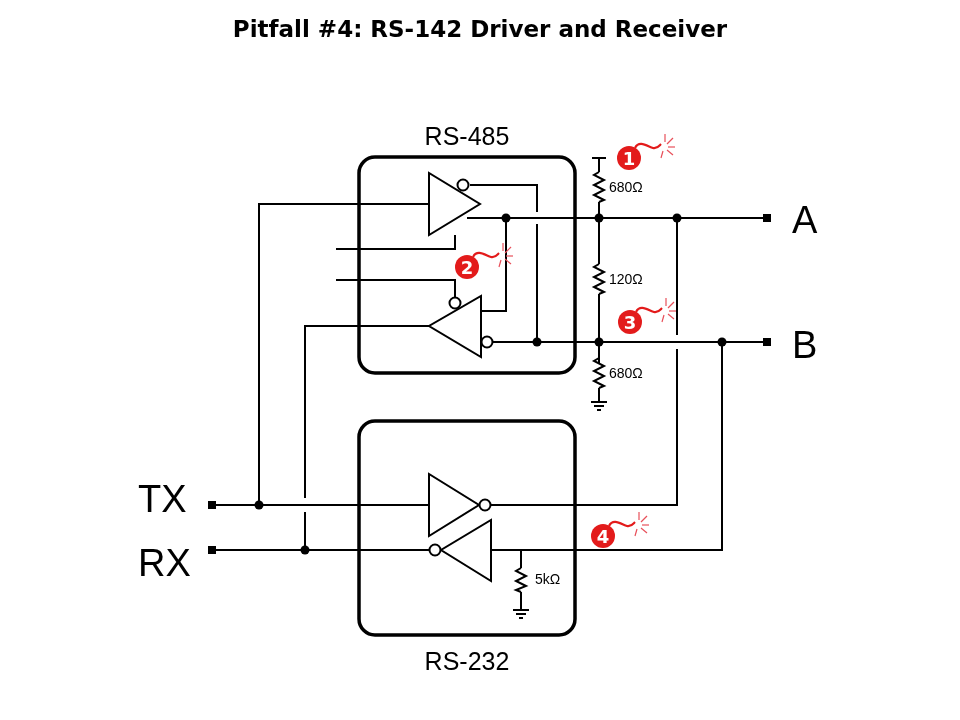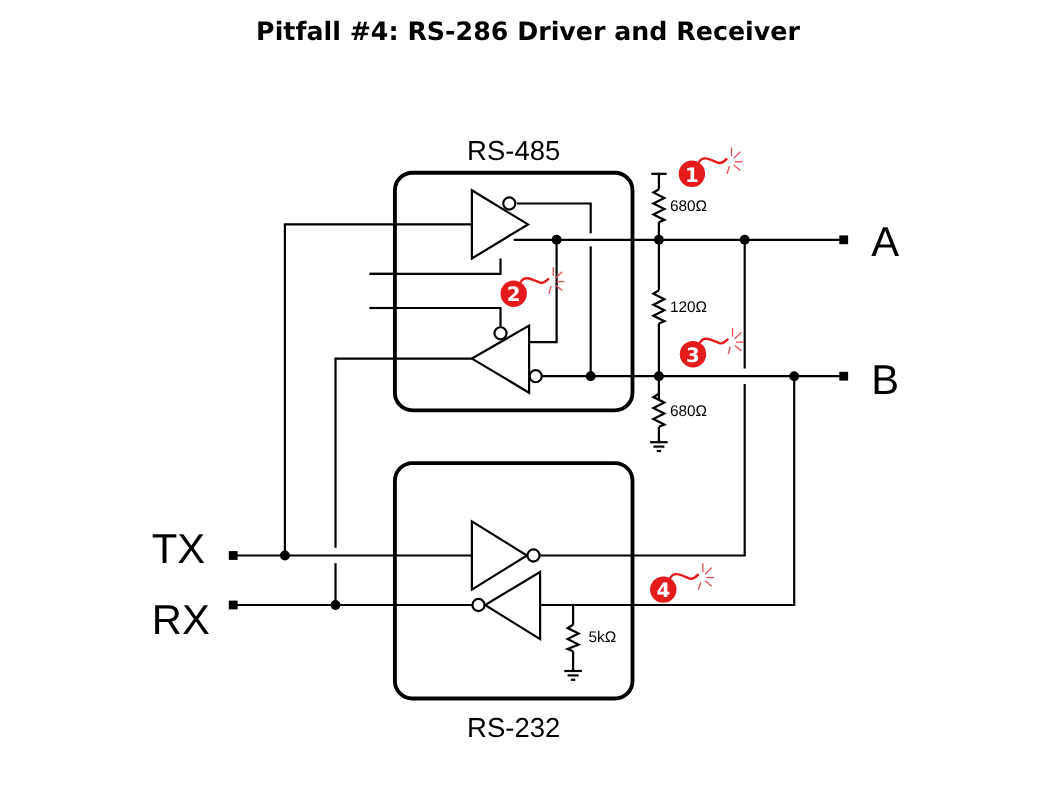--- a/index.html
+++ b/index.html
@@ -19,21 +19,21 @@
     .bub { stroke: #000; stroke-width: 2; fill: #fff; }
     .dot { fill: #000; }
     .bomb-body { fill: #e31b1b; }
     .bomb-fuse { stroke: #e31b1b; stroke-width: 2.2; fill: none; }
     .spark { stroke: #e8505a; stroke-width: 1.2; }
     .bomb-num { font-family: "DejaVu Sans", sans-serif; font-weight: bold; font-size: 18px; fill: #fff; }
   </style>
 </head>
 <body>
 
-<div class="title">Pitfall #4: RS-286 Driver and Receiver</div>
+<div class="title">Pitfall #4: RS-142 Driver and Receiver</div>
 
 <svg width="960" height="720" viewBox="0 0 960 720">
 
   <text class="lbl big" x="467" y="145" text-anchor="middle">RS-485</text>
   <text class="lbl big" x="467" y="670" text-anchor="middle">RS-232</text>
 
   <g>
 
     <line class="w" x1="213" y1="505" x2="484" y2="505"></line>
 

